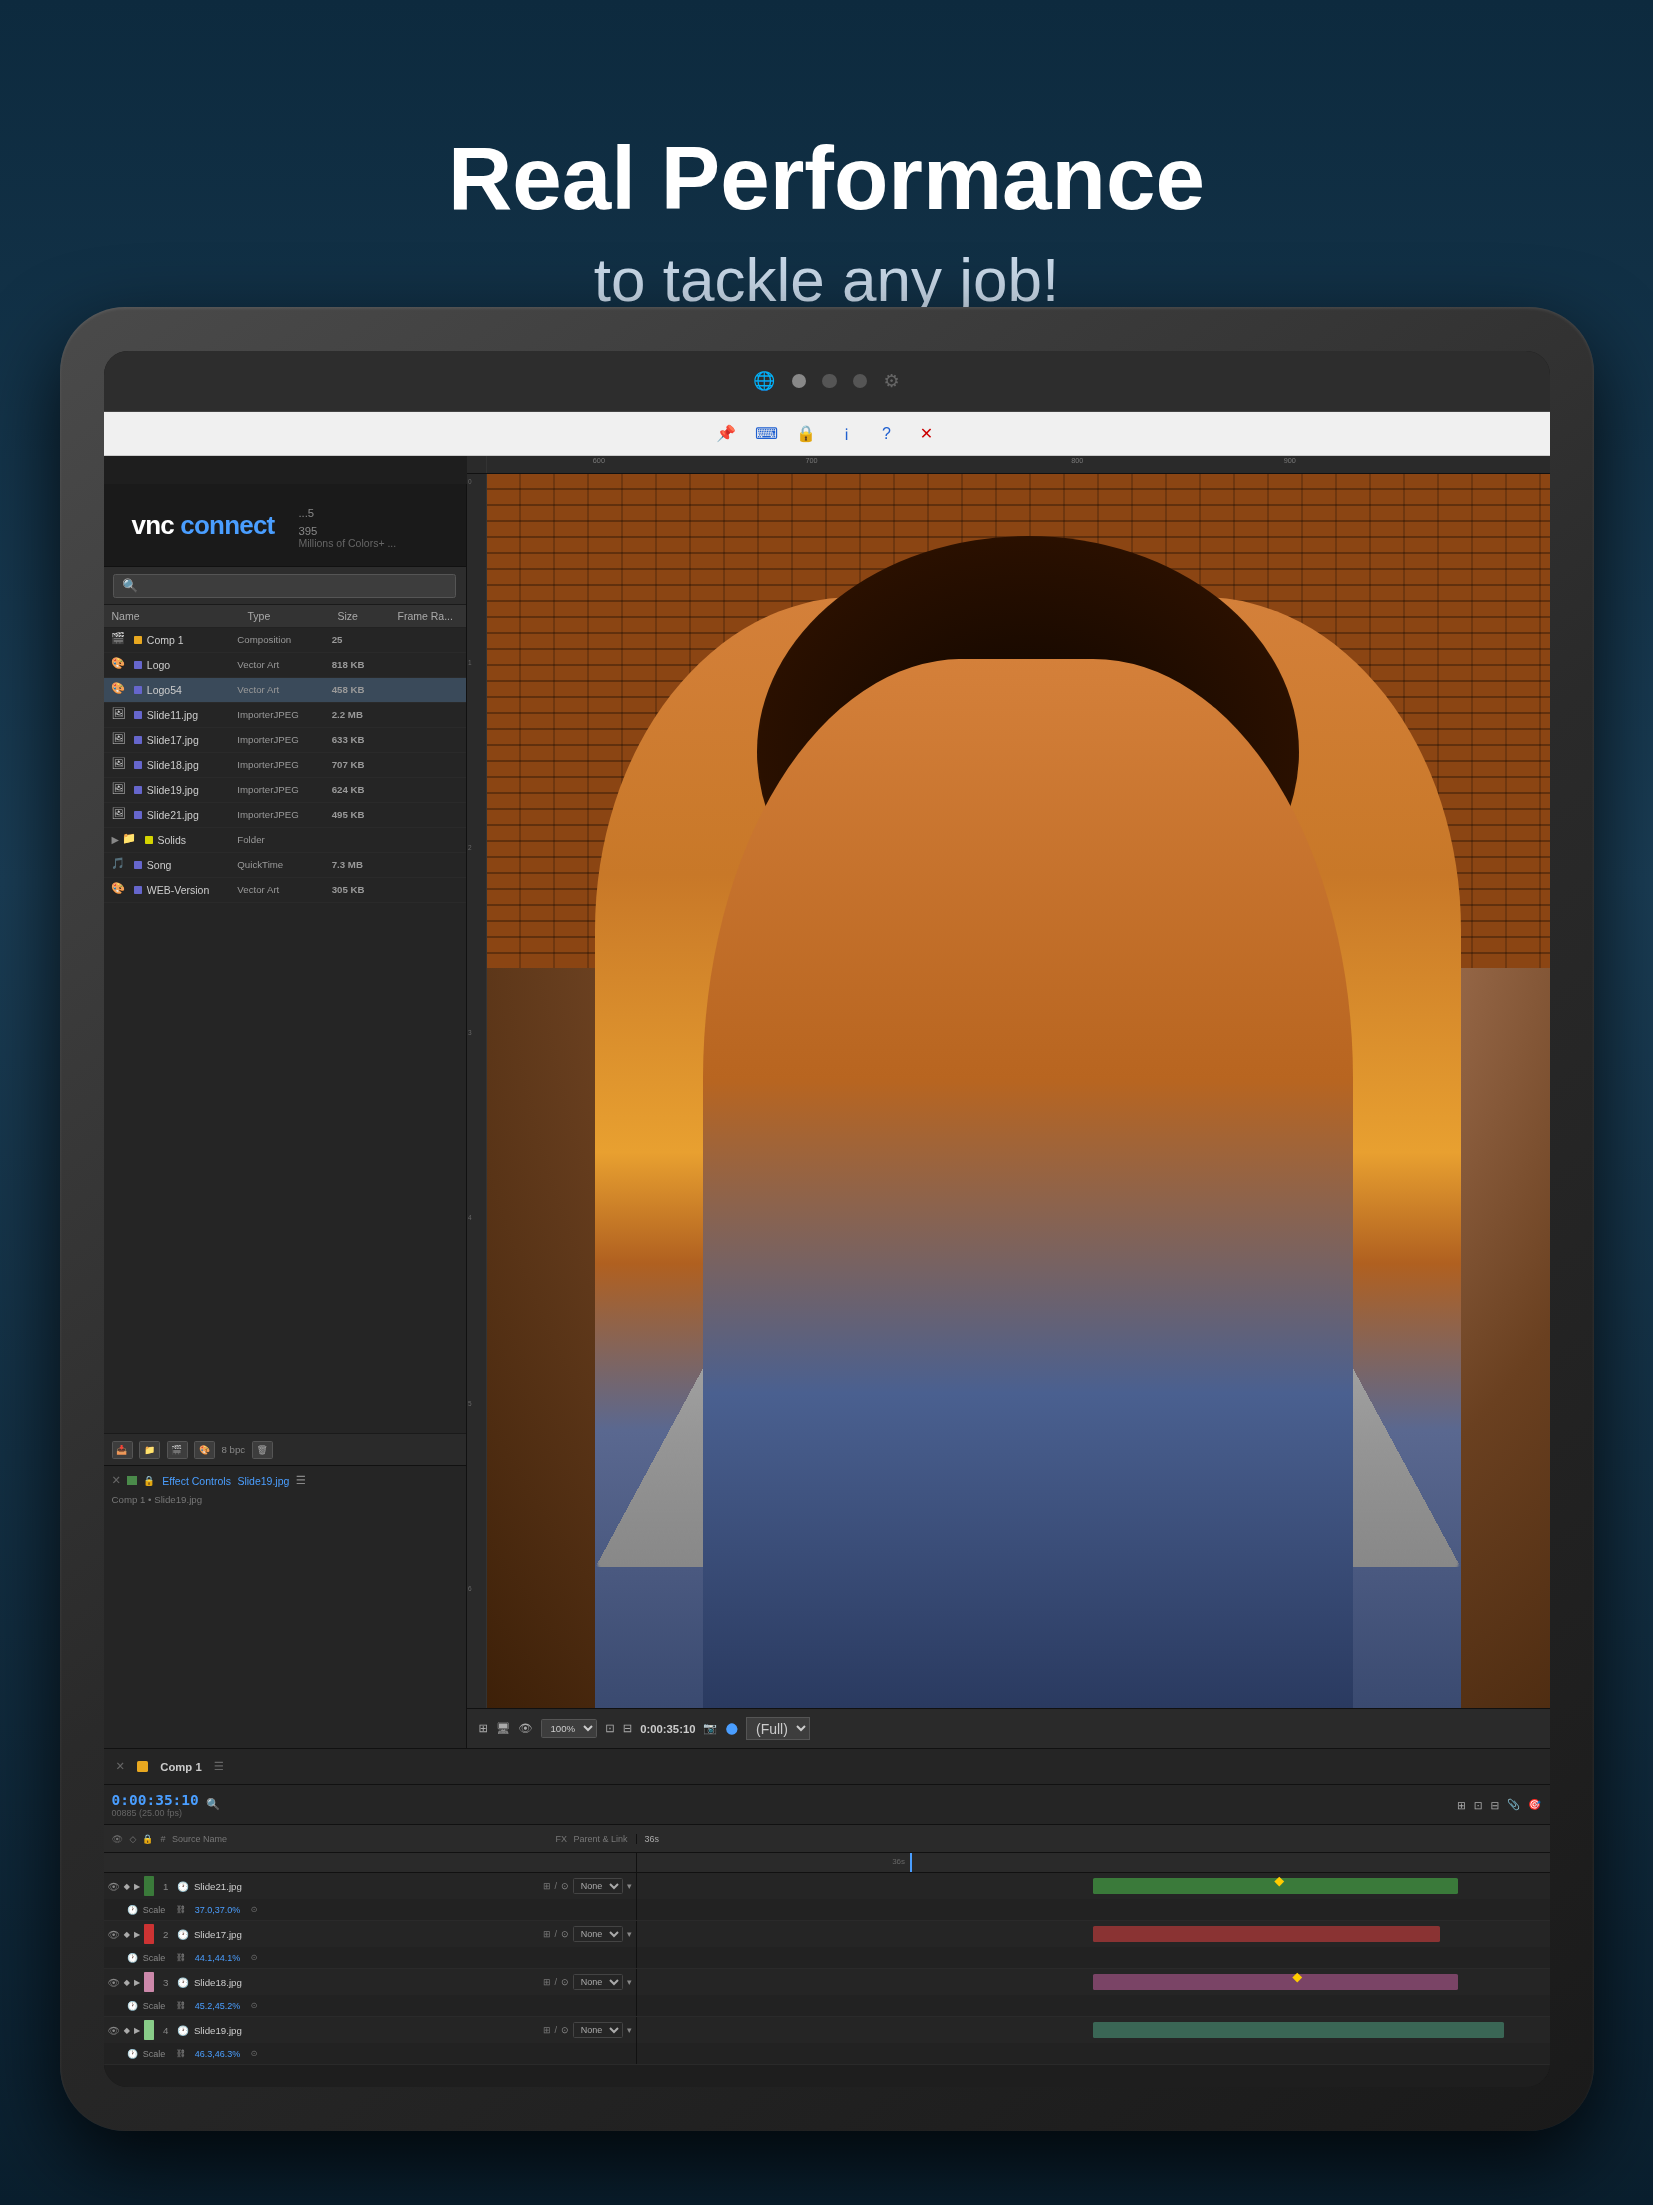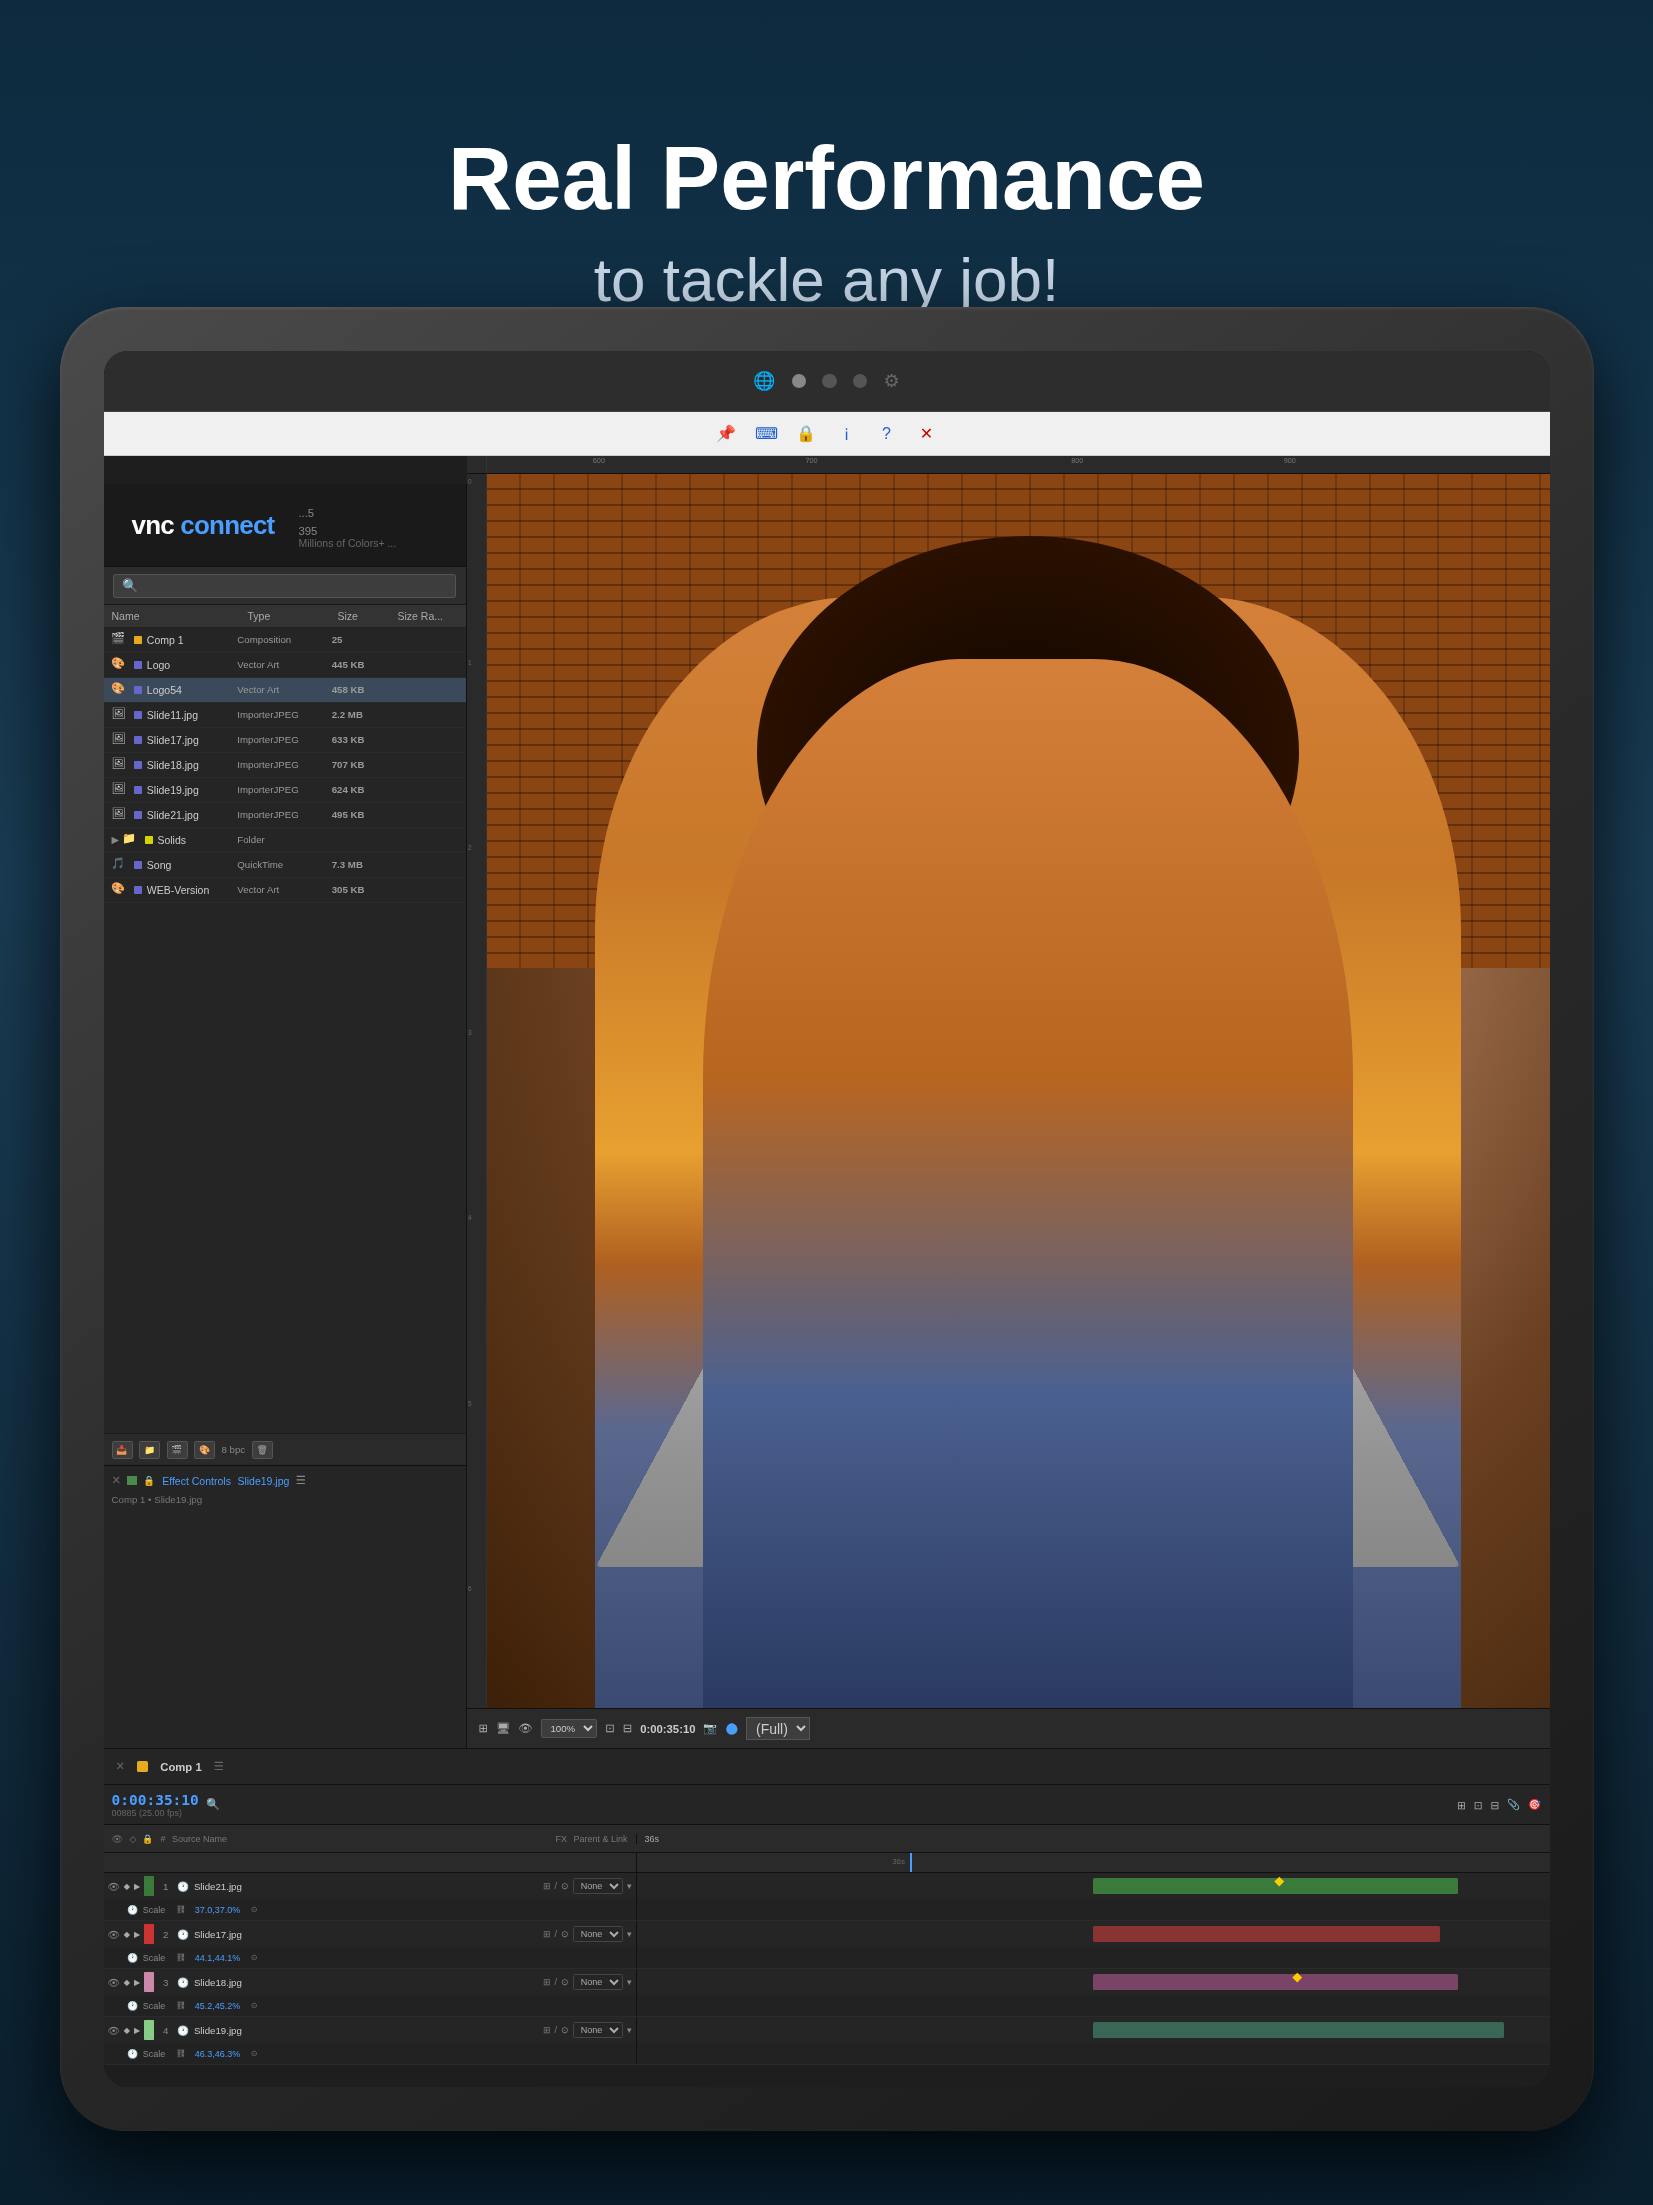--- a/index.html
+++ b/index.html
@@ -670,21 +670,21 @@
                 <div class="search-input-field">
                   <span class="search-icon">🔍</span>
                 </div>
               </div>
 
               <div class="table-header">
                 <div class="col-name">Name</div>
                 <div style="width:16px;"></div>
                 <div class="col-type">Type</div>
                 <div class="col-size">Size</div>
-                <div class="col-framerate">Size Ra...</div>
+                <div class="col-framerate">Frame Ra...</div>
               </div>
 
               <div class="file-list" id="file-list-container">
               <div class="file-item">
     <div class="file-name-col">
 
       <span class="file-icon">🎬</span>
       <div class="file-color-dot" style="background:#e8a820;"></div>
       <span>Comp 1</span>
     </div>
@@ -693,21 +693,21 @@
     <div class="file-fps-col"></div>
   </div>
                   <div class="file-item">
     <div class="file-name-col">
 
       <span class="file-icon">🎨</span>
       <div class="file-color-dot" style="background:#6666cc;"></div>
       <span>Logo</span>
     </div>
     <div class="file-type-col">Vector Art</div>
-    <div class="file-size-col">445 KB</div>
+    <div class="file-size-col">818 KB</div>
     <div class="file-fps-col"></div>
   </div>
                   <div class="file-item selected">
     <div class="file-name-col">
 
       <span class="file-icon">🎨</span>
       <div class="file-color-dot" style="background:#6666cc;"></div>
       <span>Logo54</span>
     </div>
     <div class="file-type-col">Vector Art</div>

